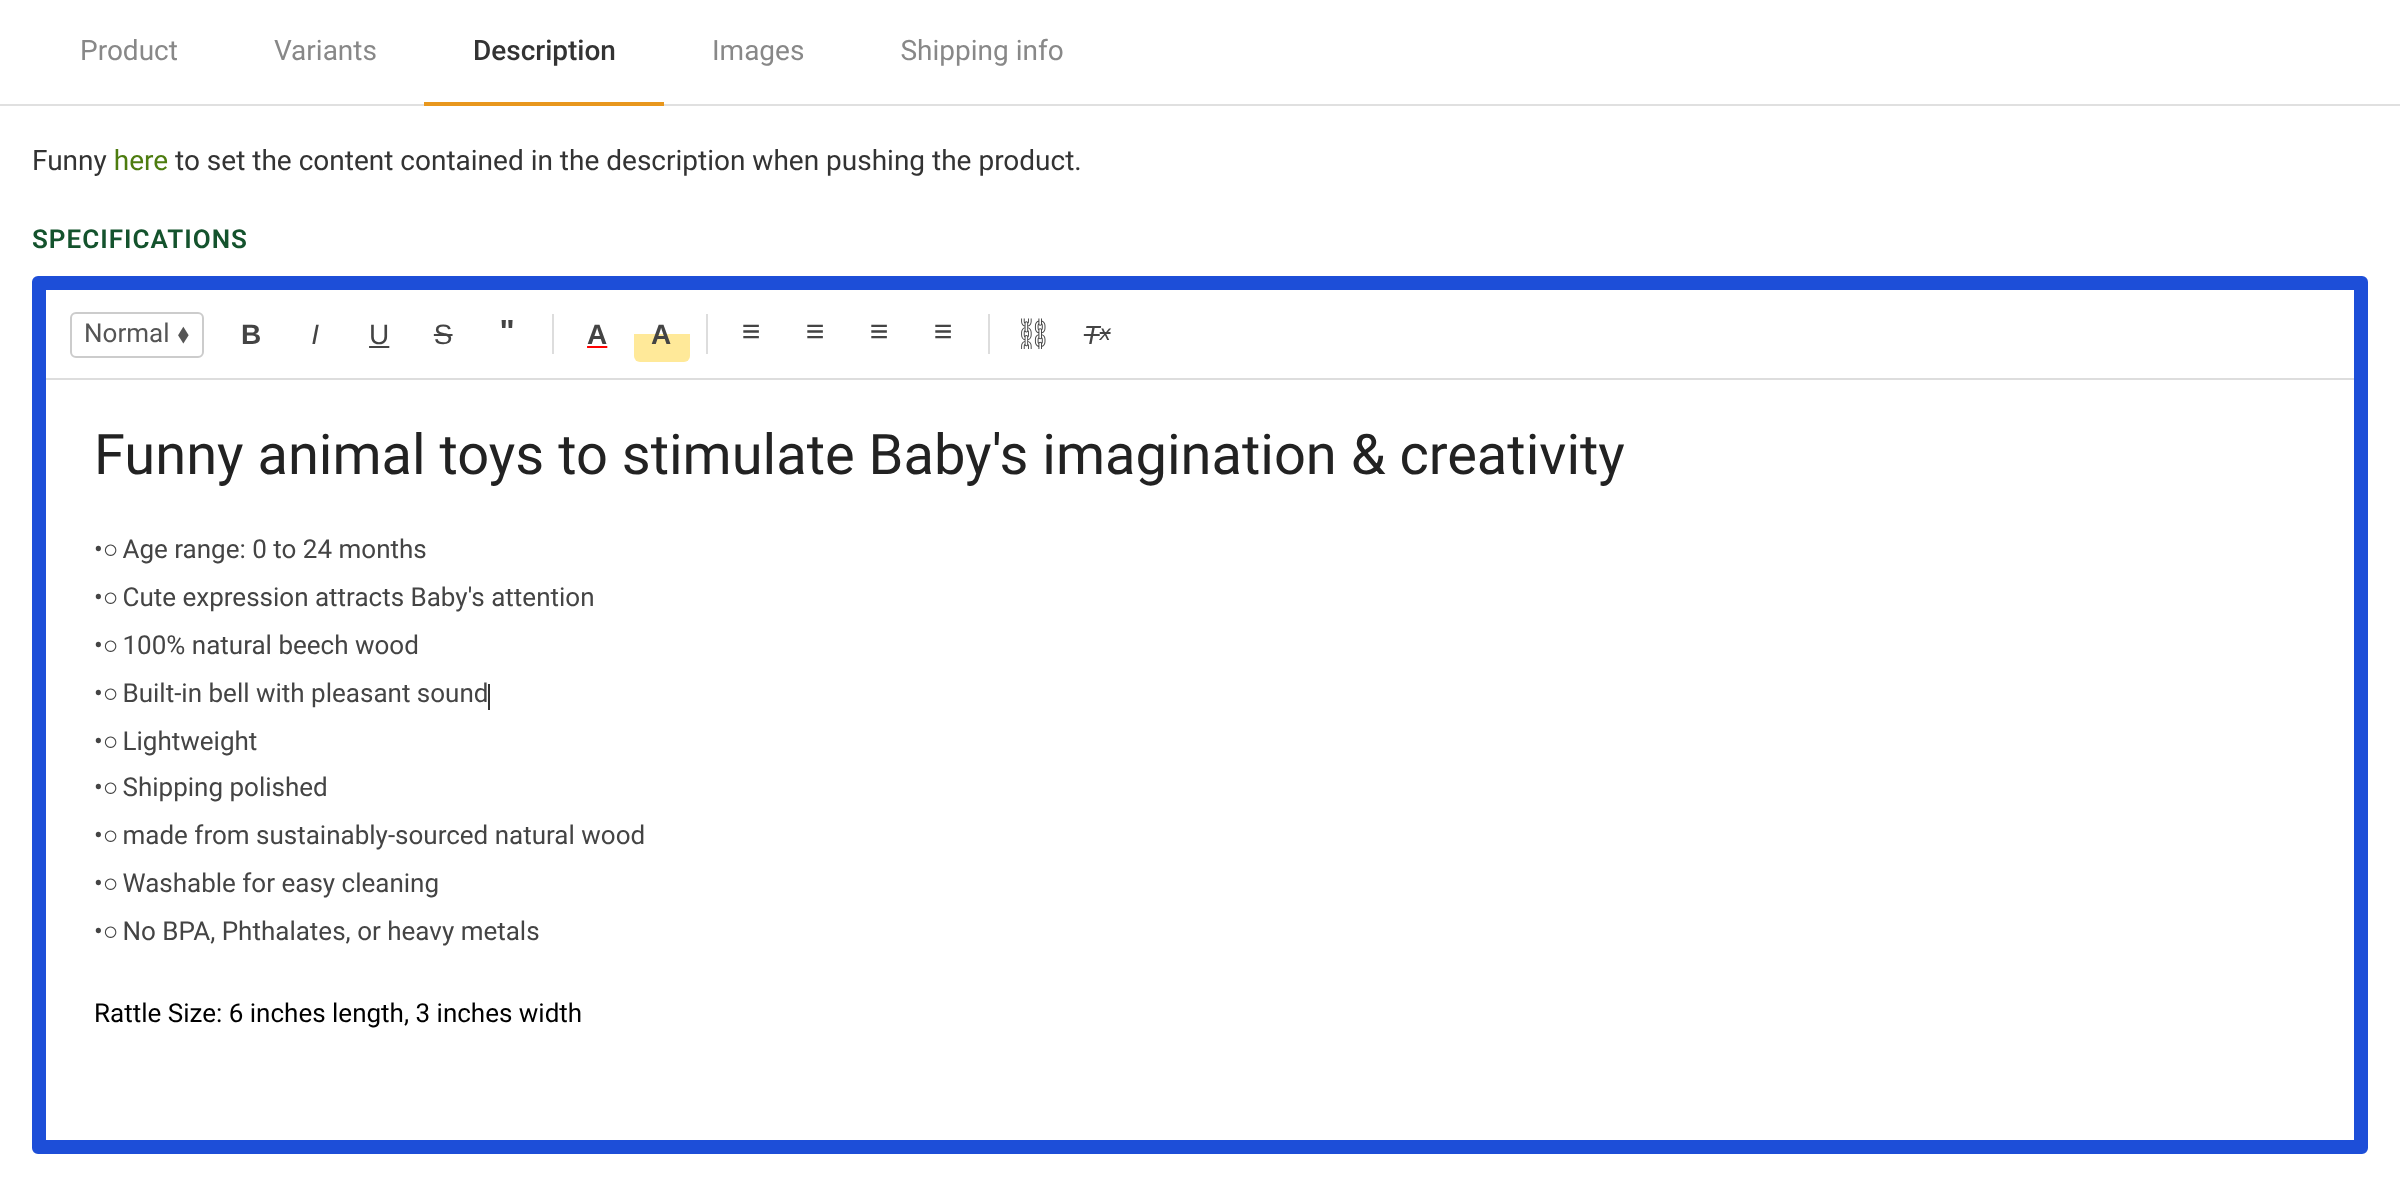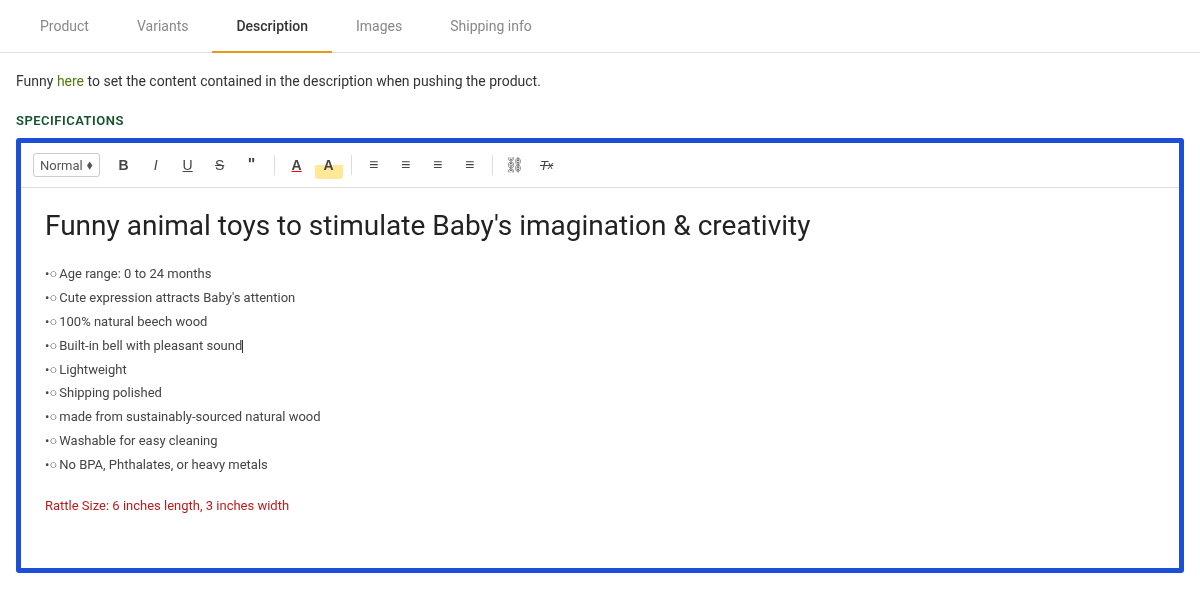--- a/index.html
+++ b/index.html
@@ -57,21 +57,21 @@
       font-size: 13px;
       font-weight: 600;
       letter-spacing: 0.5px;
       color: #14532d;
       margin-bottom: 10px;
       text-transform: uppercase;
     }
 
     
     .editor-container {
-      border: 5px solid #1d4ed8;
+      border: 7px solid #1d4ed8;
       border-radius: 3px;
     }
 
     .toolbar {
       display: flex;
       align-items: center;
       padding: 8px 12px;
       border-bottom: 1px solid #ddd;
       gap: 4px;
       flex-wrap: wrap;
@@ -146,21 +146,21 @@
     }
     .bullet-list li::before {
       content: '•○';
       font-size: 13px;
       color: #444;
       flex-shrink: 0;
     }
 
     .rattle-size {
       font-size: 13px;
-      color: #b91c1c;
+      color: #000000;
       margin-top: 8px;
     }
 
     
     .cursor-line {
       display: inline;
     }
     .cursor {
       display: inline-block;
       width: 1px;

